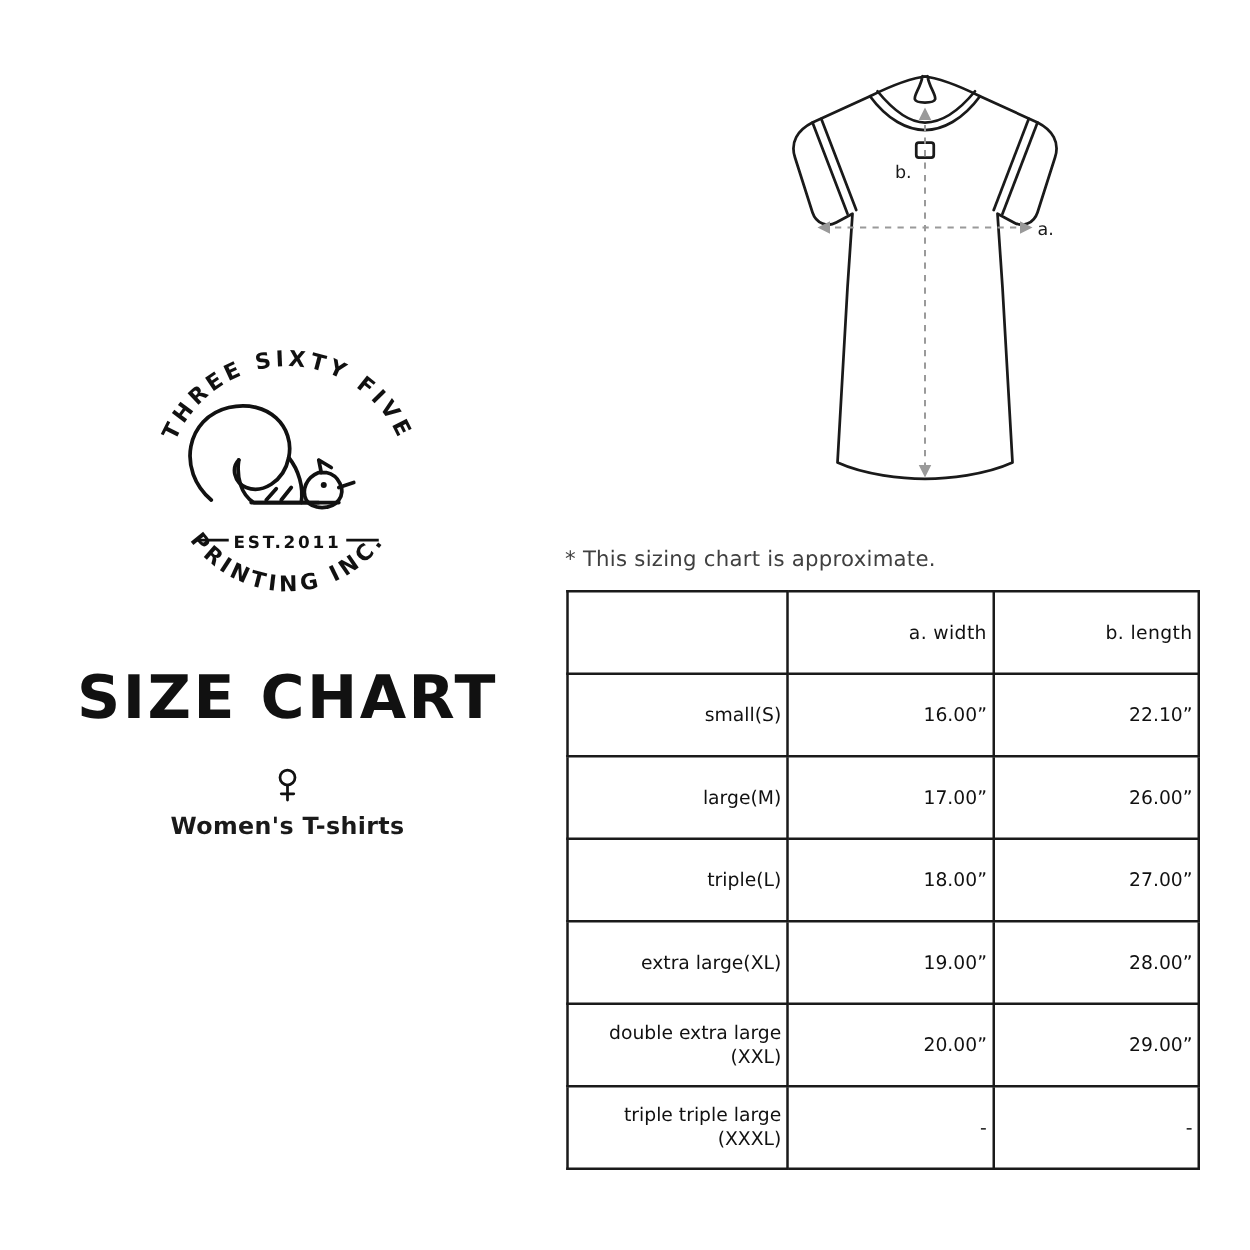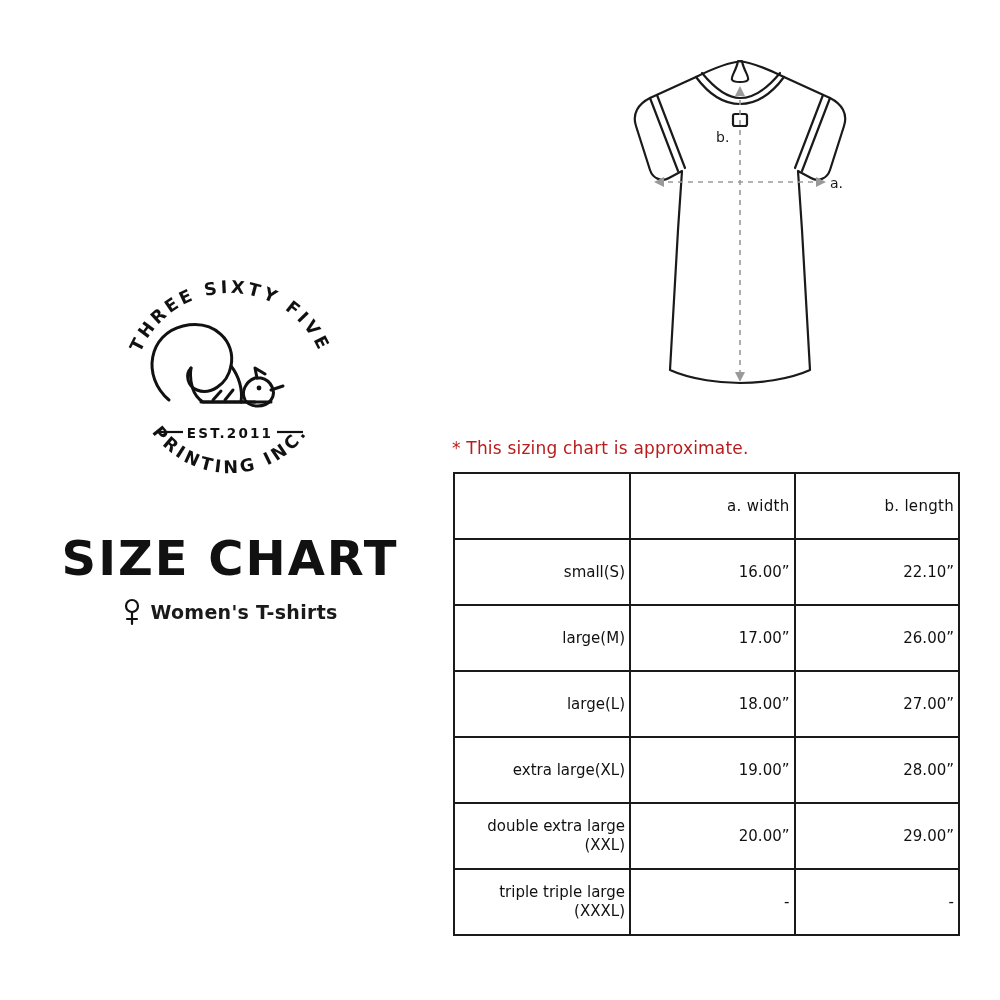--- a/index.html
+++ b/index.html
@@ -36,25 +36,26 @@
   #size-chart-title {
     margin-top: 30px;
     font-size: 48px;
     font-weight: 700;
     letter-spacing: 2px;
     font-family: "DejaVu Sans", sans-serif;
     color: #111;
   }
 
   #subtitle-row {
-    margin-top: 12px;
+    margin-top: 28px;
     display: flex;
     align-items: center;
     justify-content: center;
     gap: 8px;
+    flex-direction: column;
   }
   #subtitle-row .venus {
     width: 20px;
     height: 28px;
     display: inline-block;
   }
   #subtitle-text {
     font-size: 19px;
     font-weight: 700;
     letter-spacing: 0.3px;
@@ -68,21 +69,21 @@
     width: 420px;
     height: 380px;
   }
 
   
   #table-note {
     position: absolute;
     left: 452px;
     top: 438px;
     font-size: 17px;
-    color: #b91c1c;
+    color: #404040;
     letter-spacing: 0.2px;
   }
 
   #size-table {
     position: absolute;
     left: 453px;
     top: 472px;
     width: 505px;
     border-collapse: collapse;
     table-layout: fixed;
@@ -249,21 +250,21 @@
       <td>small(S)</td>
       <td>16.00”</td>
       <td>22.10”</td>
     </tr>
     <tr>
       <td>large(M)</td>
       <td>17.00”</td>
       <td>26.00”</td>
     </tr>
     <tr>
-      <td>large(L)</td>
+      <td>triple(L)</td>
       <td>18.00”</td>
       <td>27.00”</td>
     </tr>
     <tr>
       <td>extra large(XL)</td>
       <td>19.00”</td>
       <td>28.00”</td>
     </tr>
     <tr>
       <td>double extra large (XXL)</td>

